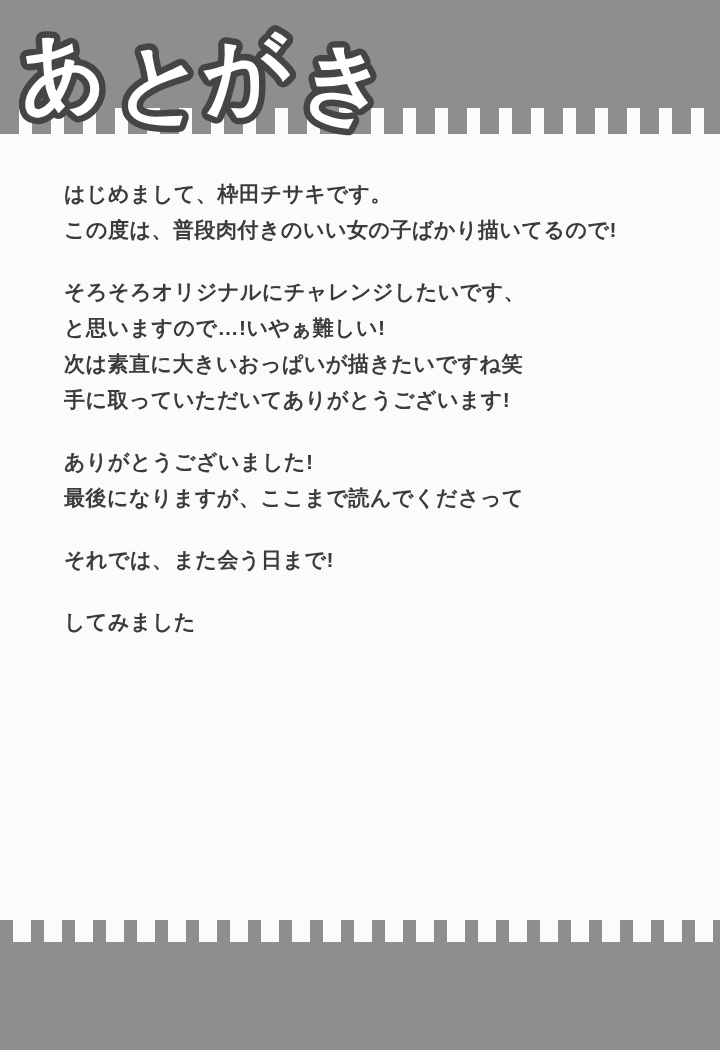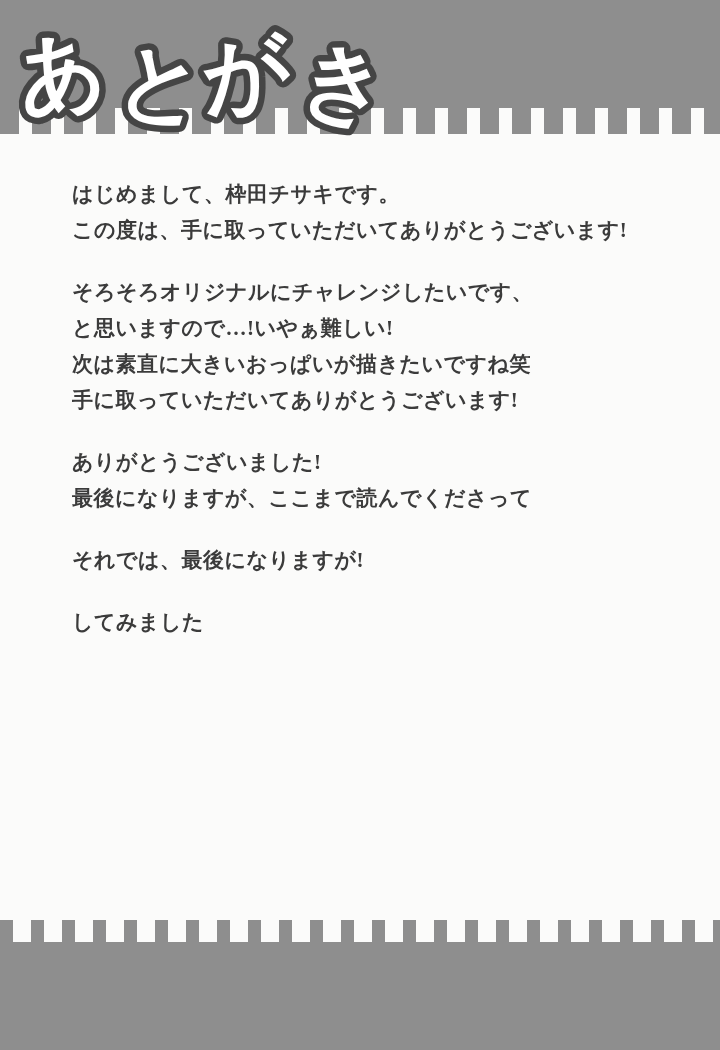--- a/index.html
+++ b/index.html
@@ -44,58 +44,58 @@
   
   .content {
     position:absolute;
     left:60px; right:20px; top:176px;
     color:#3b3b3b;
     font-weight:700;
     font-size:21px;
     line-height:36px;
     letter-spacing:0.5px;
   }
-  .para { margin:0 0 26px 12px;font-family:Liberation Serif, serif; }
+  .para { margin:0 0 26px 4px; }
   .line { display:block; white-space:nowrap; }
   .signature { margin-top:3px; }
 </style>
 </head>
 <body>
 
 <div class="page">
 
   <div class="header-band"></div>
   <div class="teeth-top"></div>
 
   <svg class="title-svg" width="410" height="132" viewBox="0 0 410 132">
     <text x="16" y="100" rotate="-9 6 -7 5" font-size="86" letter-spacing="4" fill="#ffffff" stroke="#454545" stroke-width="13" stroke-linejoin="round" paint-order="stroke fill">あとがき</text>
   </svg>
 
   <main class="content">
 
     <p class="para">
       <span class="line">はじめまして、枠田チサキです。</span>
-      <span class="line">この度は、手に取っていただいてありがとうございます!</span>
+      <span class="line">この度は、普段肉付きのいい女の子ばかり描いてるので!</span>
     </p>
 
 
     <p class="para">
       <span class="line">そろそろオリジナルにチャレンジしたいです、</span>
       <span class="line">と思いますので…!いやぁ難しい!</span>
       <span class="line">次は素直に大きいおっぱいが描きたいですね笑</span>
       <span class="line">手に取っていただいてありがとうございます!</span>
     </p>
 
     <p class="para">
       <span class="line">ありがとうございました!</span>
       <span class="line">最後になりますが、ここまで読んでくださって</span>
     </p>
 
     <p class="para">
-      <span class="line">それでは、最後になりますが!</span>
+      <span class="line">それでは、また会う日まで!</span>
     </p>
 
     <p class="para signature">
       <span class="line">してみました</span>
     </p>
 
   </main>
 
   <div class="teeth-bottom"></div>
   <div class="footer-band"></div>

